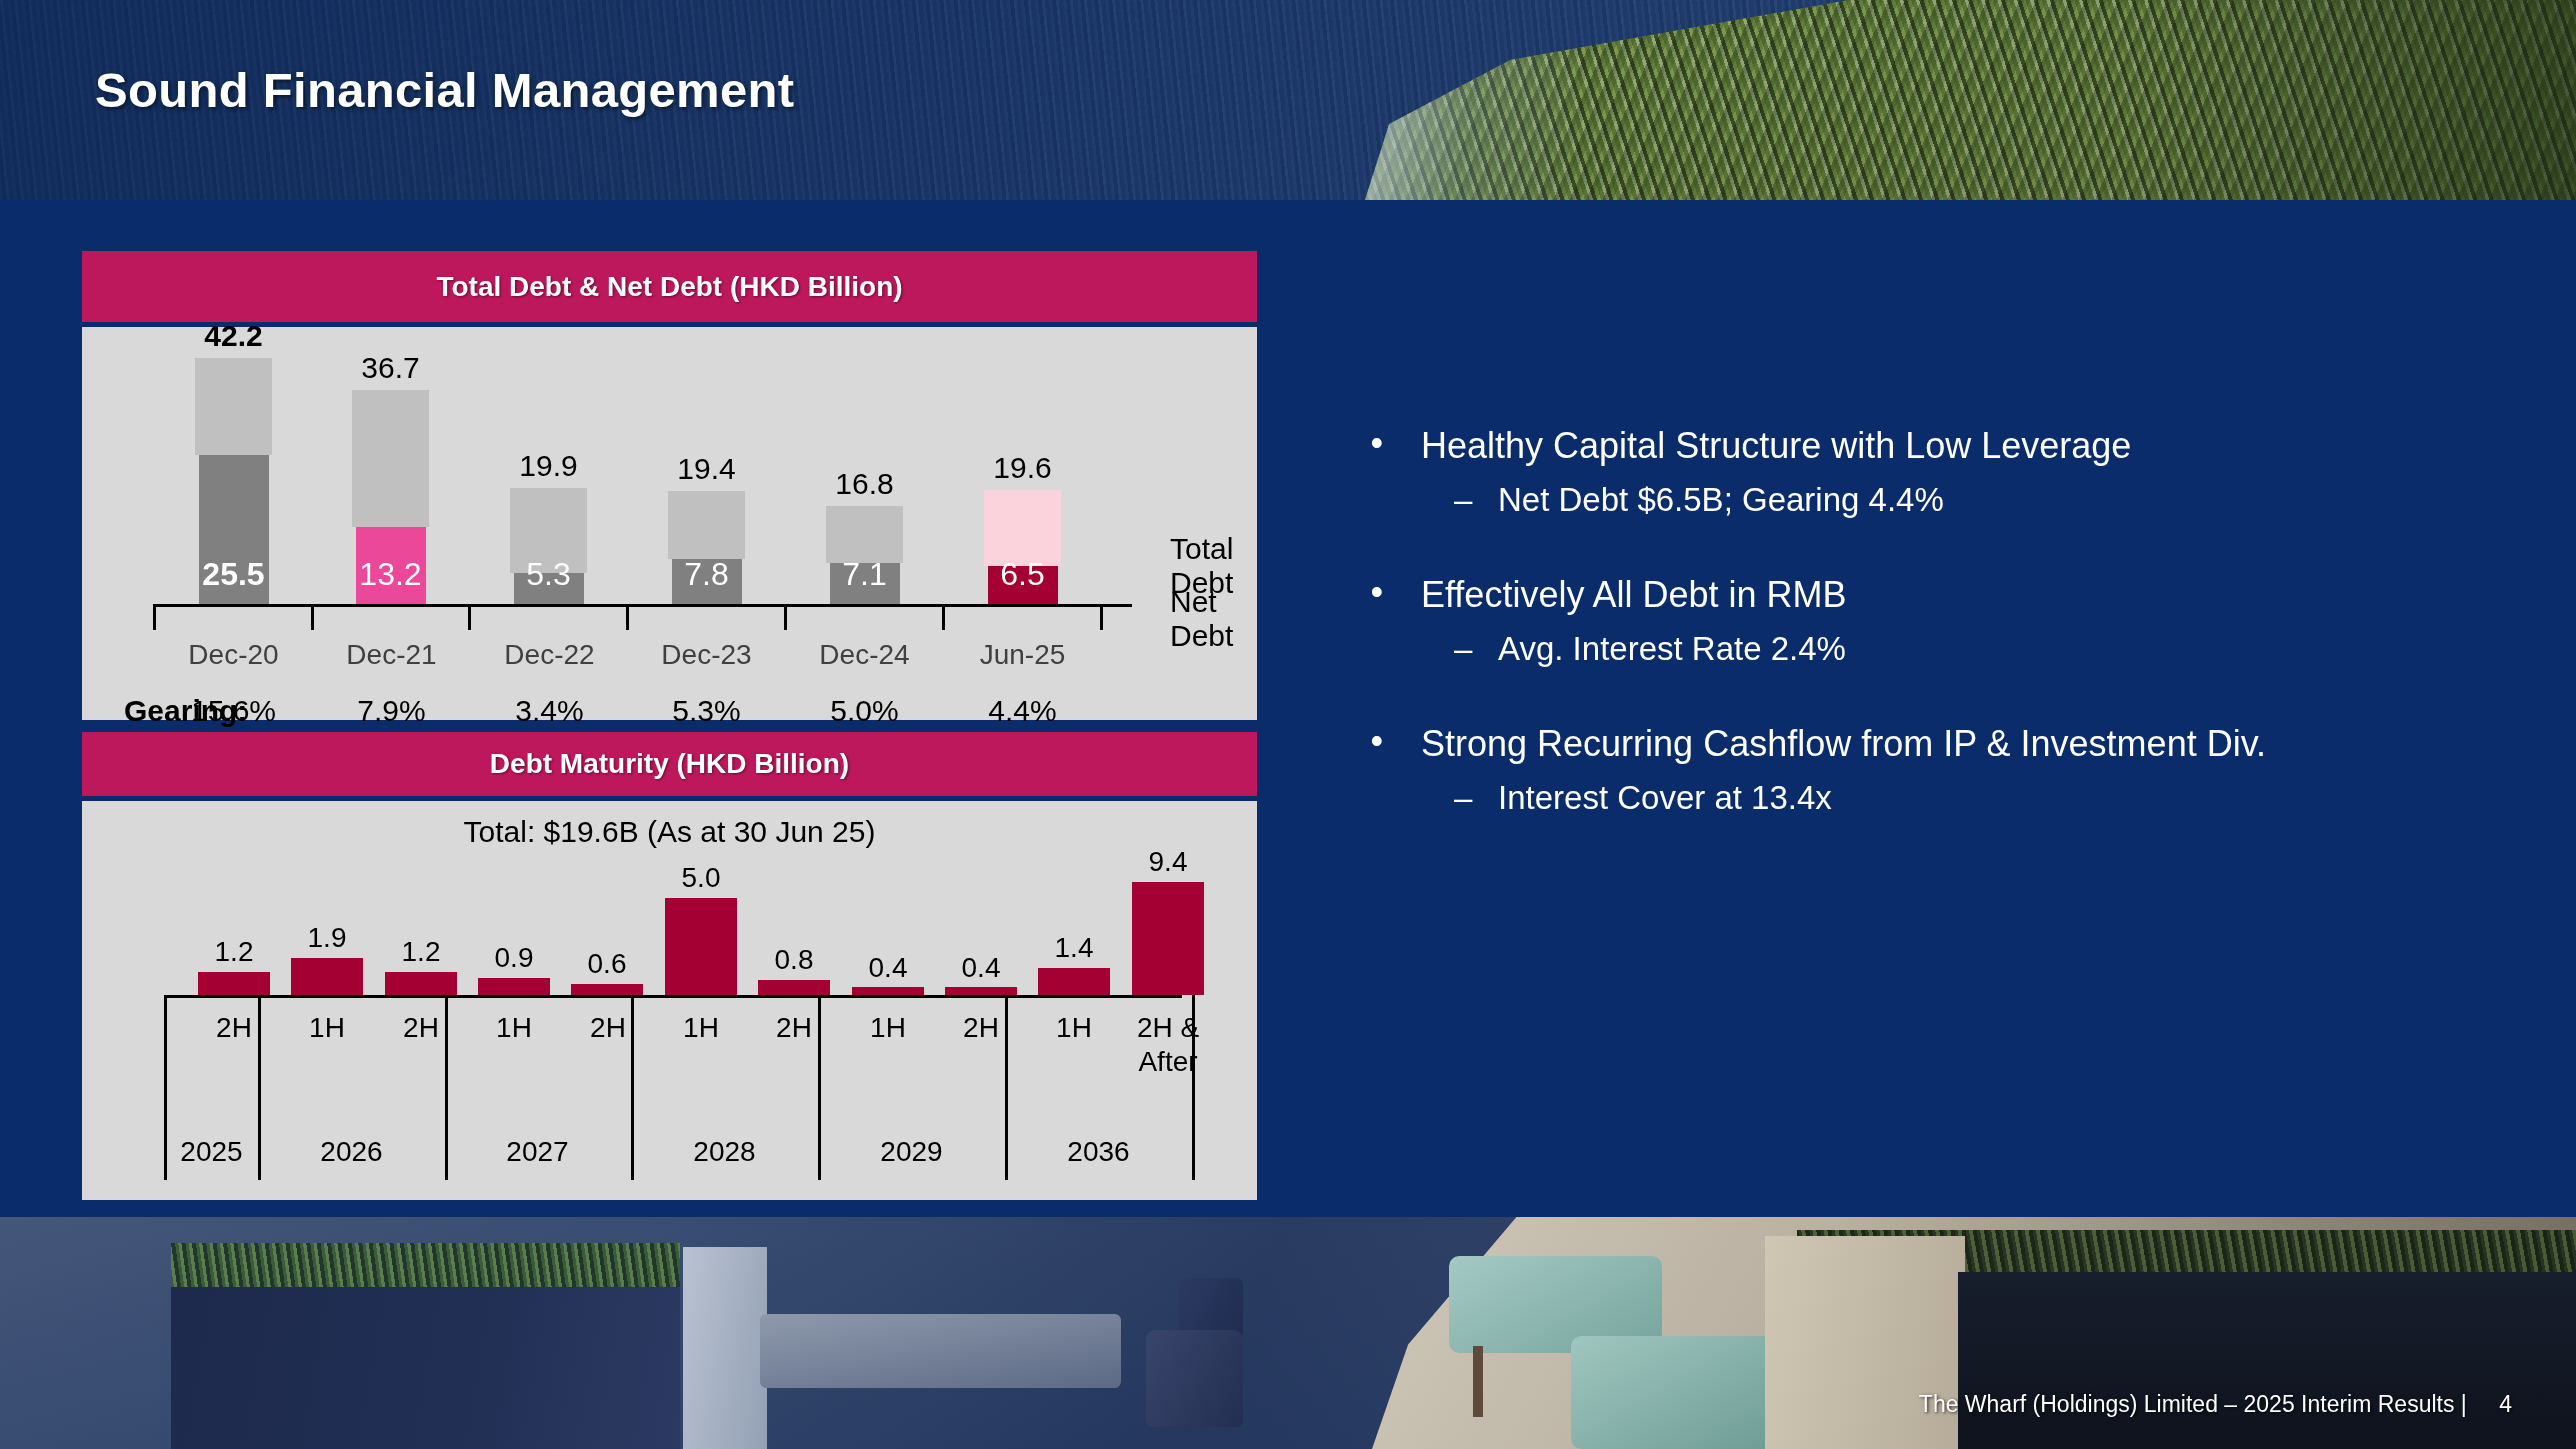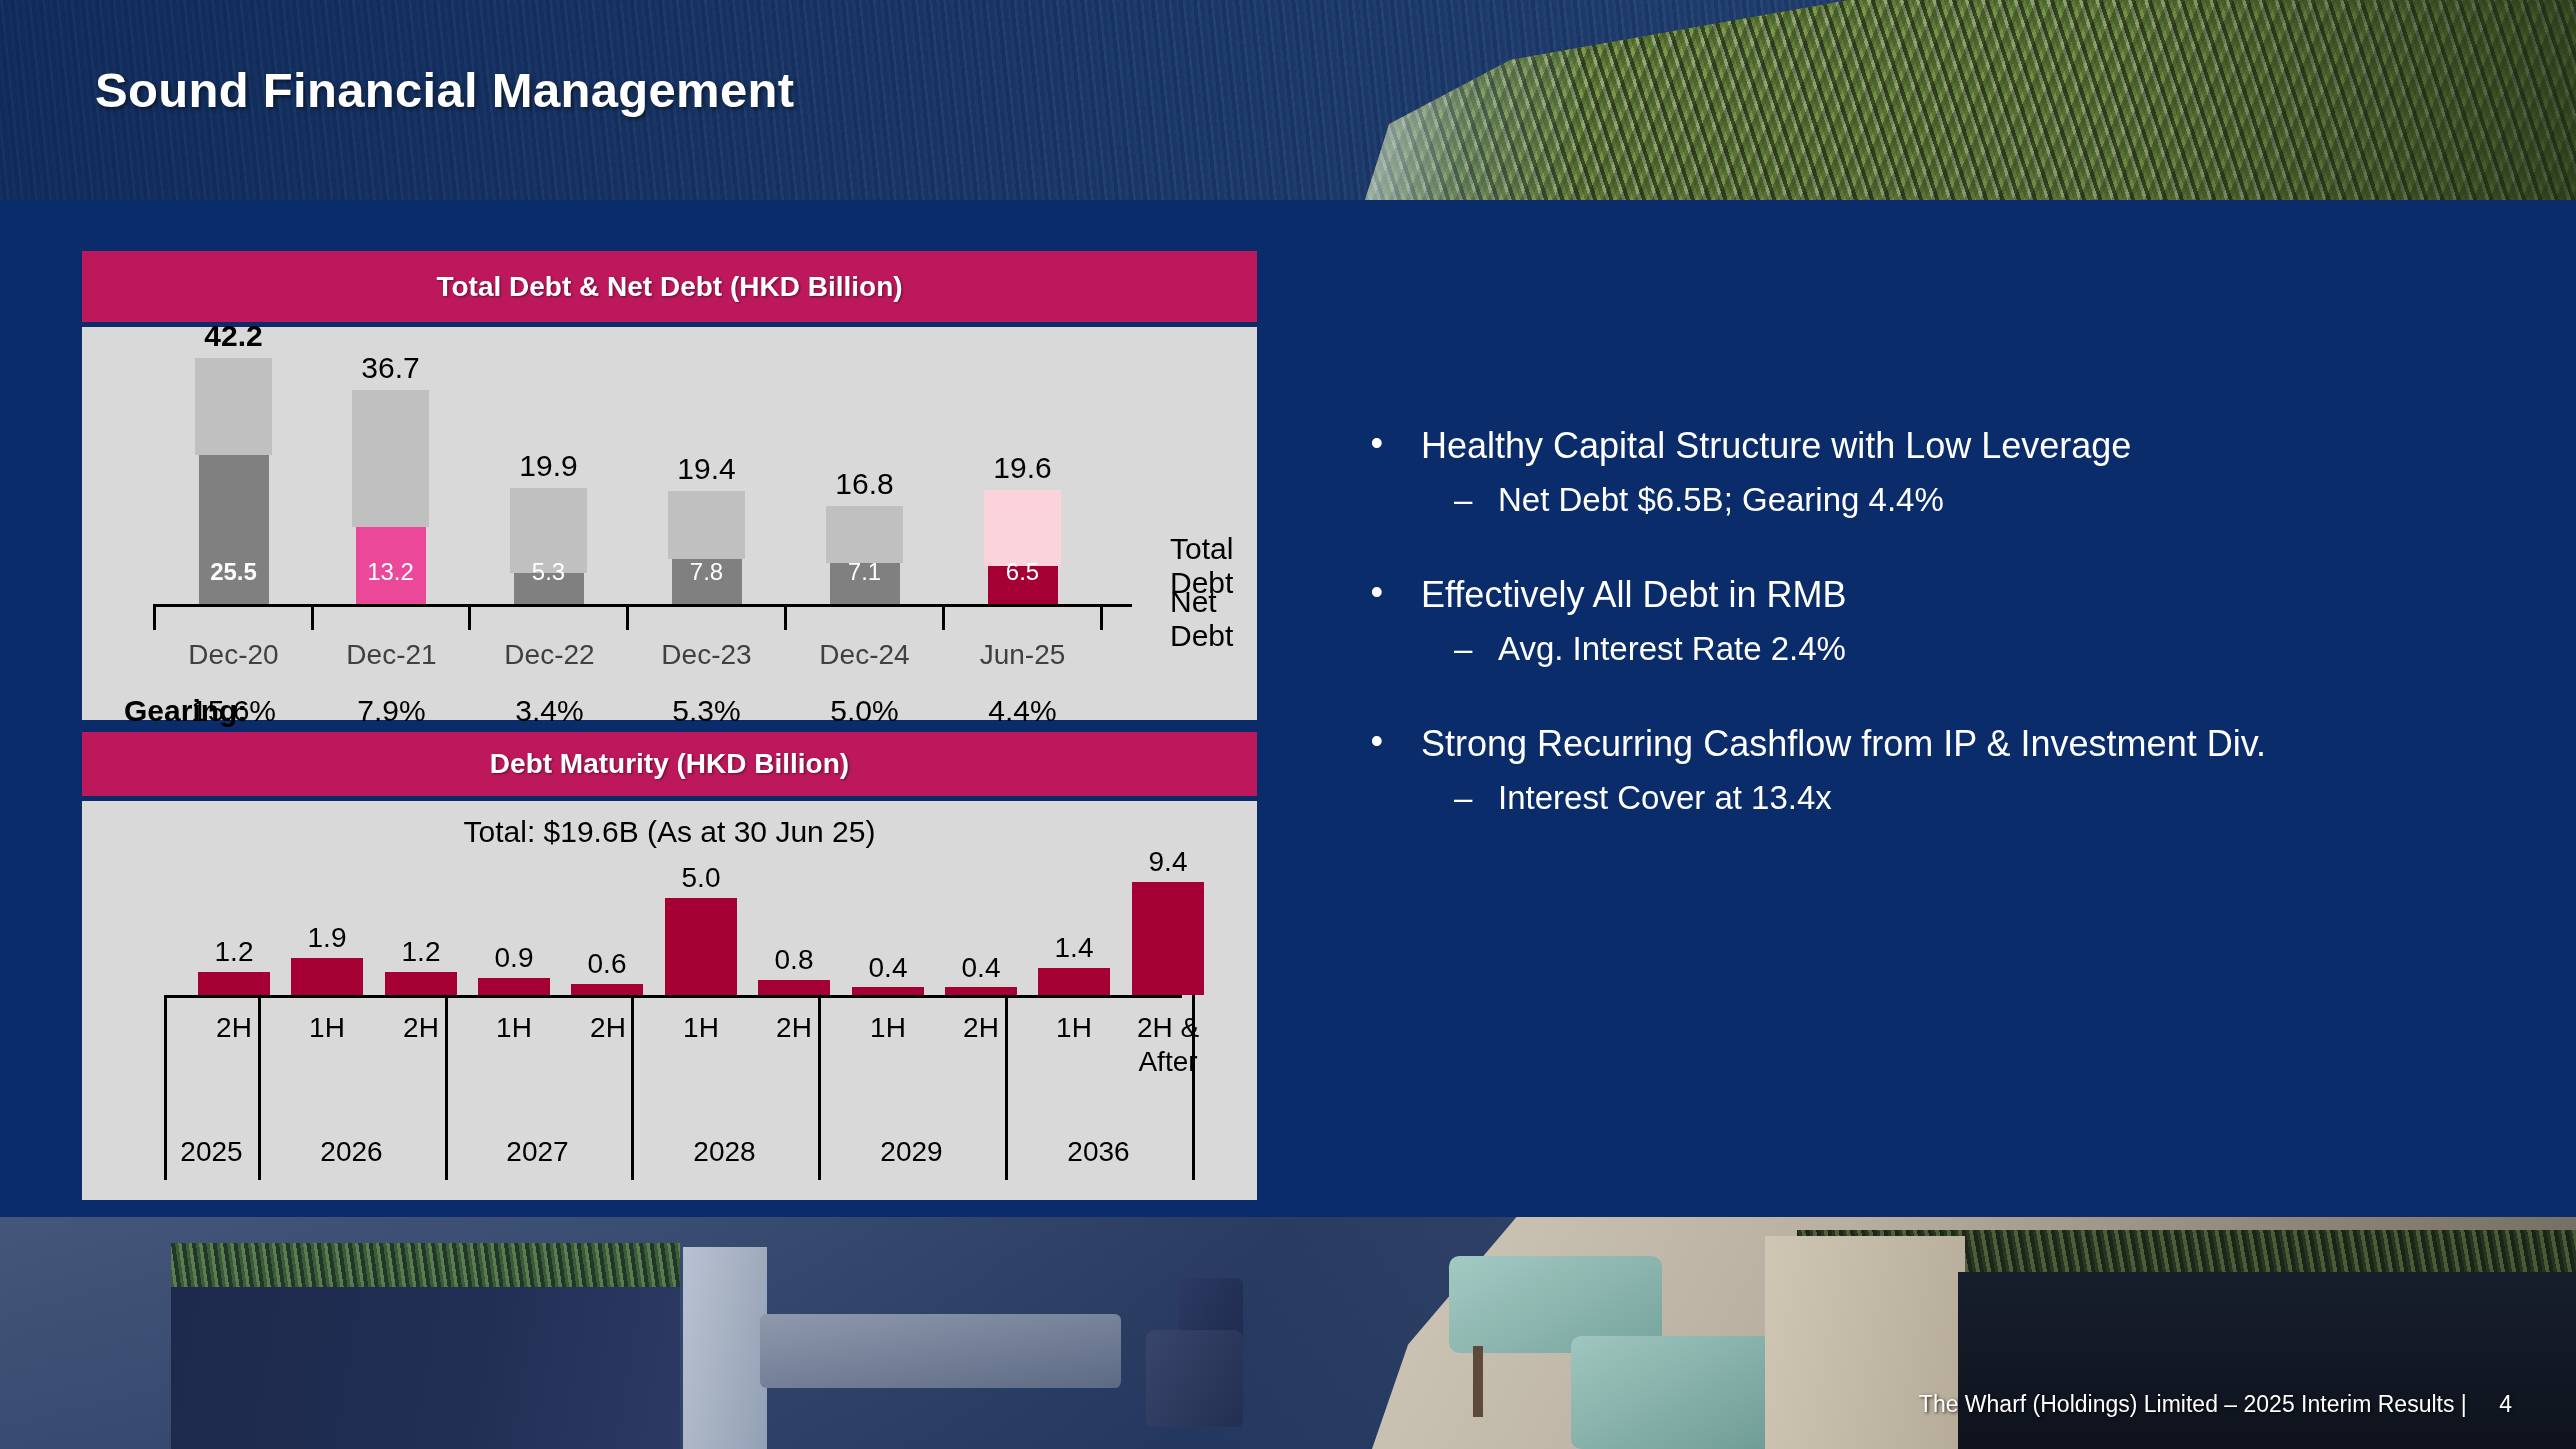--- a/index.html
+++ b/index.html
@@ -145,23 +145,23 @@
   .bar-col{
     position:absolute; bottom:0; width:77px;
     display:flex; flex-direction:column; justify-content:flex-end; align-items:center;
   }
   .bar-total-label{
     position:absolute; left:50%; transform:translateX(-50%);
     font-size:30px; color:#000; white-space:nowrap;
   }
   .seg-top{ width:77px; }
   .seg-bot{
-    width:70px; color:#ffffff; font-size:24px;
+    width:70px; color:#ffffff; font-size:32px;
     display:flex; align-items:flex-end; justify-content:center;
-    padding-bottom:20px; line-height:1;
+    padding-bottom:14px; line-height:1;
   }
   .axis-line{
     position:absolute; left:71px; top:277px; width:979px; height:3.2px; background:#000;
   }
   .tick{ position:absolute; top:277px; width:2.6px; height:26px; background:#000; }
 
   .xcat{
     position:absolute; top:312px; width:155px; text-align:center;
     font-size:28px; color:#404040;
   }

